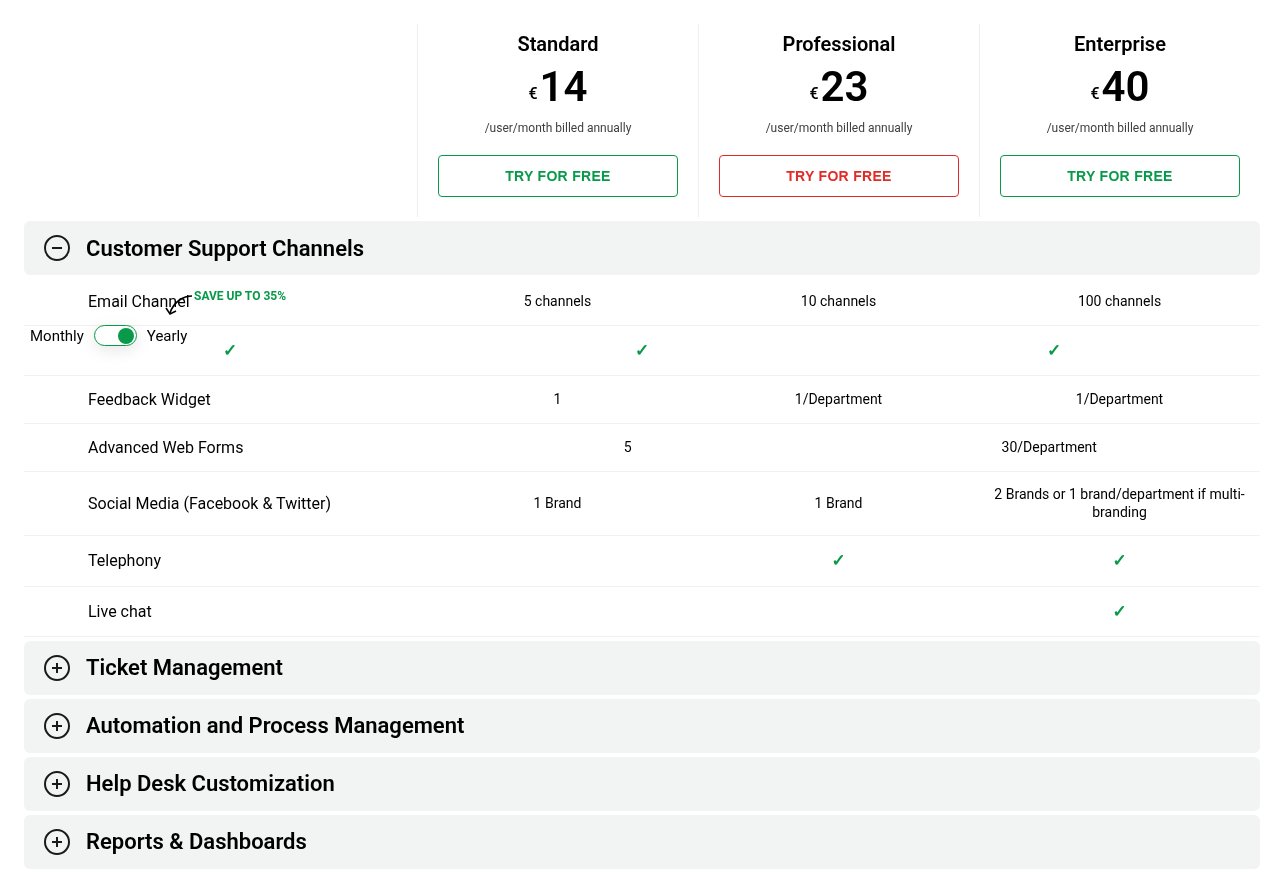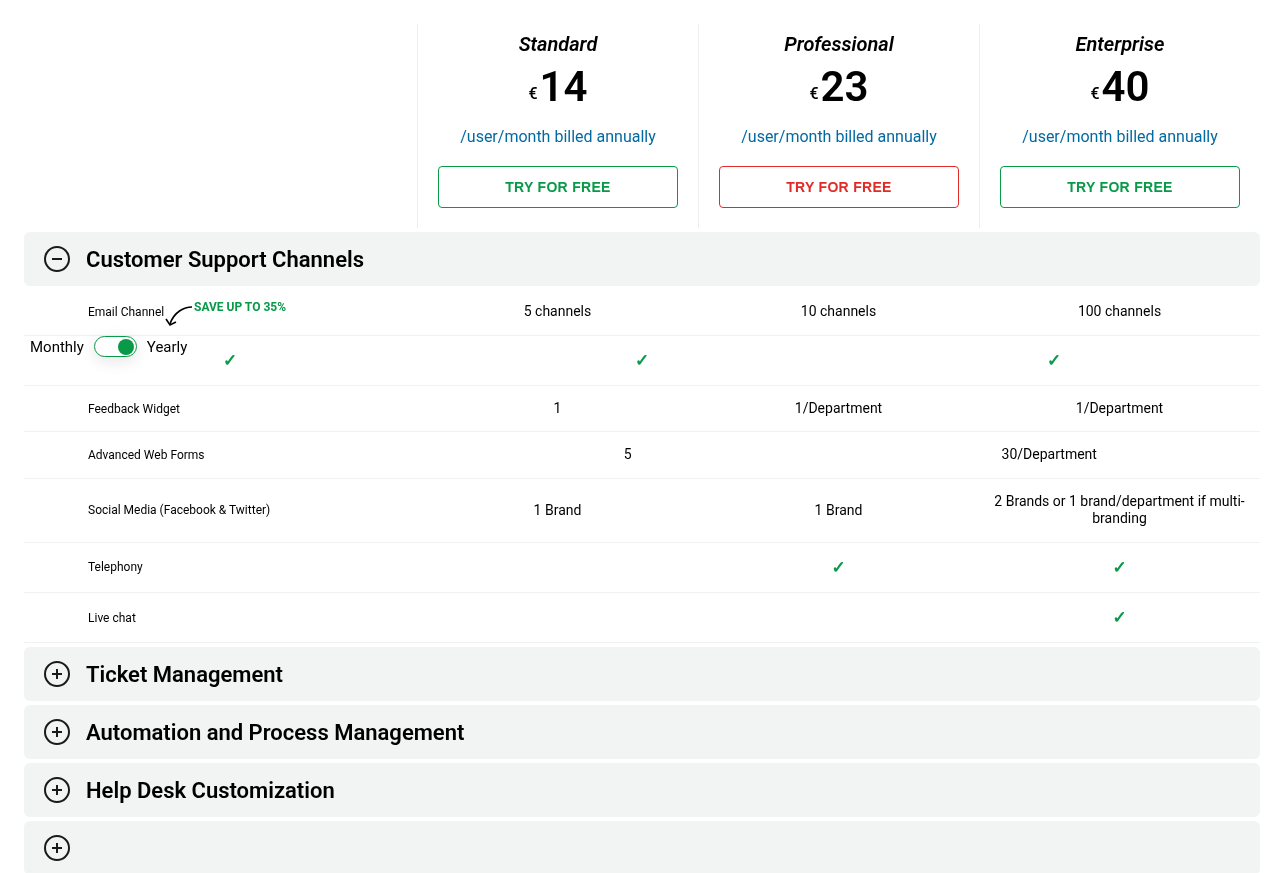--- a/index.html
+++ b/index.html
@@ -73,42 +73,41 @@
     padding: 8px 20px 20px 20px;
     min-height: 190px;
     display: flex;
     flex-direction: column;
     justify-content: flex-start;
   }
   .plan-name {
     font-size: 20px;
     font-weight: 600;
     margin-bottom: 6px;
-    font-style: italic;
   }
   .plan-price-row {
     display: flex;
     align-items: baseline;
     justify-content: center;
     gap: 2px;
   }
   .plan-currency {
     font-size: 16px;
     font-weight: 500;
     position: relative;
     top: -2px;
   }
   .plan-price {
     font-size: 42px;
     font-weight: 600;
   }
   .plan-sub {
-    font-size: 16px;
-    color: #0369a1;
-    margin-top: 16px;
+    font-size: 12px;
+    color: #404040;
+    margin-top: 10px;
     margin-bottom: 20px;
   }
   .cta {
     border: 1px solid #089949;
     color: #089949;
     background: #fff;
     font-weight: 700;
     font-size: 14px;
     letter-spacing: 0.3px;
     padding: 12px 12px;
@@ -142,21 +141,21 @@
     font-weight: 600;
   }
   .feature-row {
     display: flex;
     margin: 0 24px;
     border-bottom: 1px solid #f1f1f1;
   }
   .feature-label {
     width: 393px;
     padding: 14px 0 14px 64px;
-    font-size: 12px;
+    font-size: 16px;
     display: flex;
     align-items: center;
   }
   .feature-val {
     flex: 1;
     text-align: center;
     padding: 14px 10px;
     font-size: 14px;
     display: flex;
     align-items: center;
@@ -310,13 +309,14 @@
   <div class="section-title">Help Desk Customization</div>
 </div>
 
 <div class="section-bar">
   <div class="section-icon">
     <svg width="12" height="12" viewBox="0 0 12 12">
         <line x1="1" y1="6" x2="11" y2="6" stroke="#1a1a1a" stroke-width="2"></line>
         <line x1="6" y1="1" x2="6" y2="11" stroke="#1a1a1a" stroke-width="2"></line>
       </svg>
   </div>
+  <div class="section-title">Reports &amp; Dashboards</div>
 </div>
 
 </body></html>

